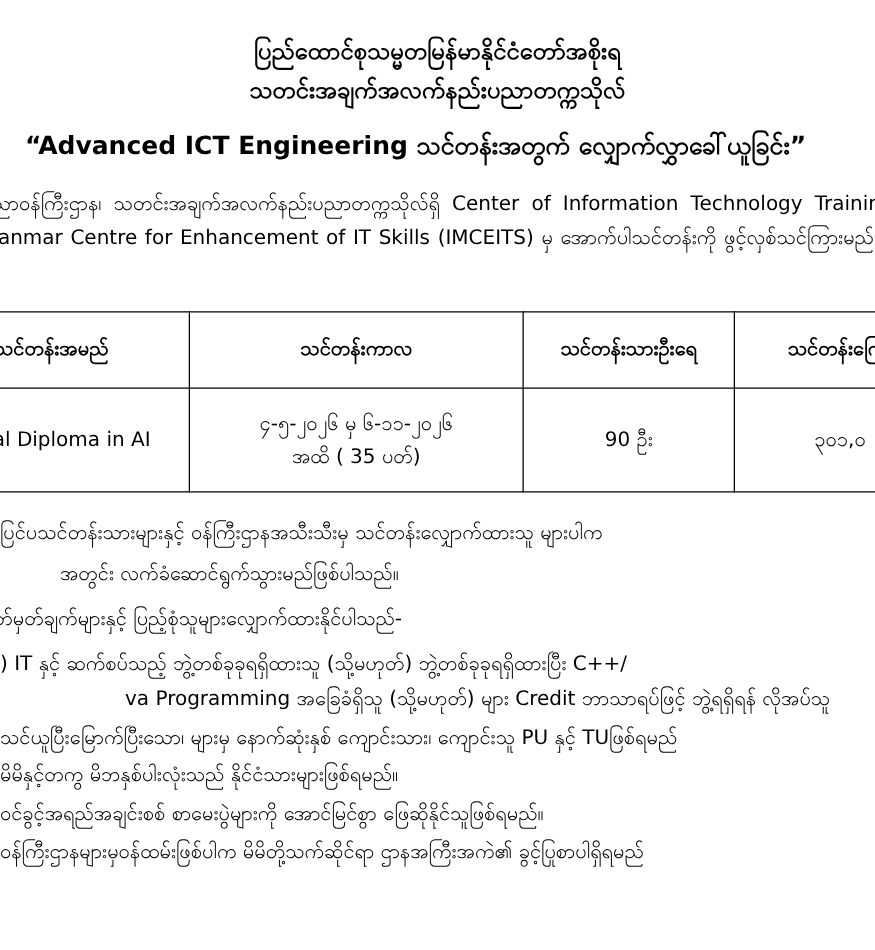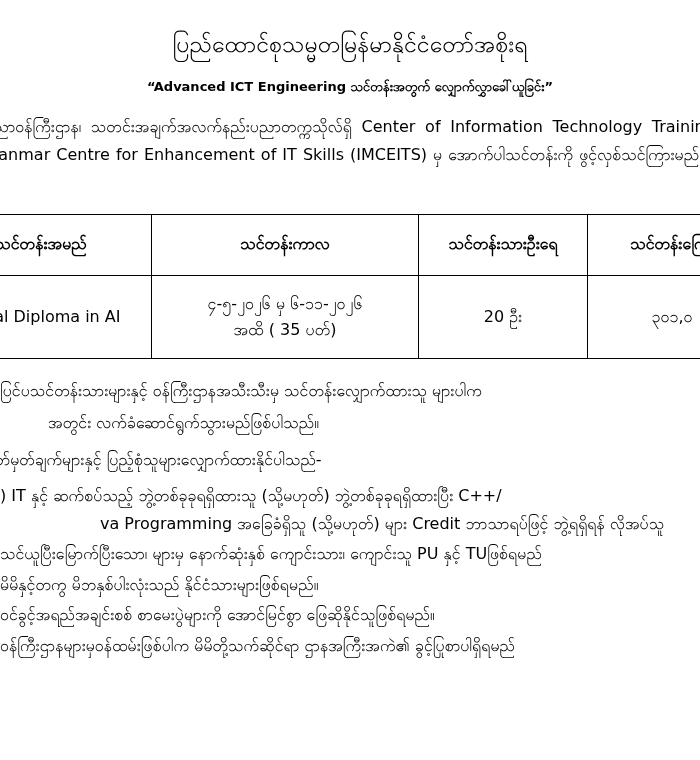--- a/index.html
+++ b/index.html
@@ -19,28 +19,27 @@
     width: 700px;
     height: 760px;
     box-sizing: border-box;
     padding: 26px 0 0 0;
   }
   .header {
     text-align: center;
     padding: 0 30px;
   }
   .header-line {
-    font-size: 23px;
-    font-weight: normal;
+    font-size: 19px;
+    font-weight: bold;
     line-height: 1.62;
     letter-spacing: 0.1px;
   }
   .subtitle {
-    text-align: center;
-    font-size: 13px;
+    font-size: 20px;
     font-weight: bold;
     margin-top: 15px;
     padding: 0 20px;
   }
   .intro {
     margin-top: 16px;
     font-size: 16px;
     line-height: 1.72;
     text-align: justify;
   }
@@ -117,20 +116,21 @@
     padding-left: 100px;
   }
 </style>
 </head>
 <body>
 
 <div class="page">
 
   <div class="header">
     <div class="header-line">ပြည်ထောင်စုသမ္မတမြန်မာနိုင်ငံတော်အစိုးရ</div>
+    <div class="header-line">သတင်းအချက်အလက်နည်းပညာတက္ကသိုလ်</div>
   </div>
 
   <div class="subtitle">“Advanced ICT Engineering သင်တန်းအတွက် လျှောက်လွှာခေါ်ယူခြင်း”</div>
 
   <div class="intro bleed">
     <p>ပ္ပံနှင့်နည်းပညာဝန်ကြီးဌာန၊ သတင်းအချက်အလက်နည်းပညာတက္ကသိုလ်ရှိ Center of Information Technology Training, India-Myanmar Centre for Enhancement of IT Skills (IMCEITS) မှ အောက်ပါသင်တန်းကို ဖွင့်လှစ်သင်ကြားမည်ဖြစ်ပါသည်-</p>
   </div>
 
   <table class="course-table">
     <thead>
@@ -141,21 +141,21 @@
         <th class="col4">သင်တန်းကြေး</th>
       </tr>
     </thead>
     <tbody>
       <tr>
         <td class="col1">sional Diploma in AI</td>
         <td class="col2">
           <span>၄-၅-၂၀၂၆ မှ ၆-၁၁-၂၀၂၆</span><br>
           <span>အထိ ( 35 ပတ်)</span>
         </td>
-        <td class="col3">20 ဦး</td>
+        <td class="col3">90 ဦး</td>
         <td class="col4">၃၀၁,၀</td>
       </tr>
     </tbody>
   </table>
 
   <div class="notes">
     <div class="note-para note-indent">ပြင်ပသင်တန်းသားများနှင့် ဝန်ကြီးဌာနအသီးသီးမှ သင်တန်းလျှောက်ထားသူ များပါက</div>
     <div class="note-para note-indent2">အတွင်း လက်ခံဆောင်ရွက်သွားမည်ဖြစ်ပါသည်။</div>
     <div class="note-para" style="margin-top:8px;">ာက်ပါ သတ်မှတ်ချက်များနှင့် ပြည့်စုံသူများလျှောက်ထားနိုင်ပါသည်-</div>
 

